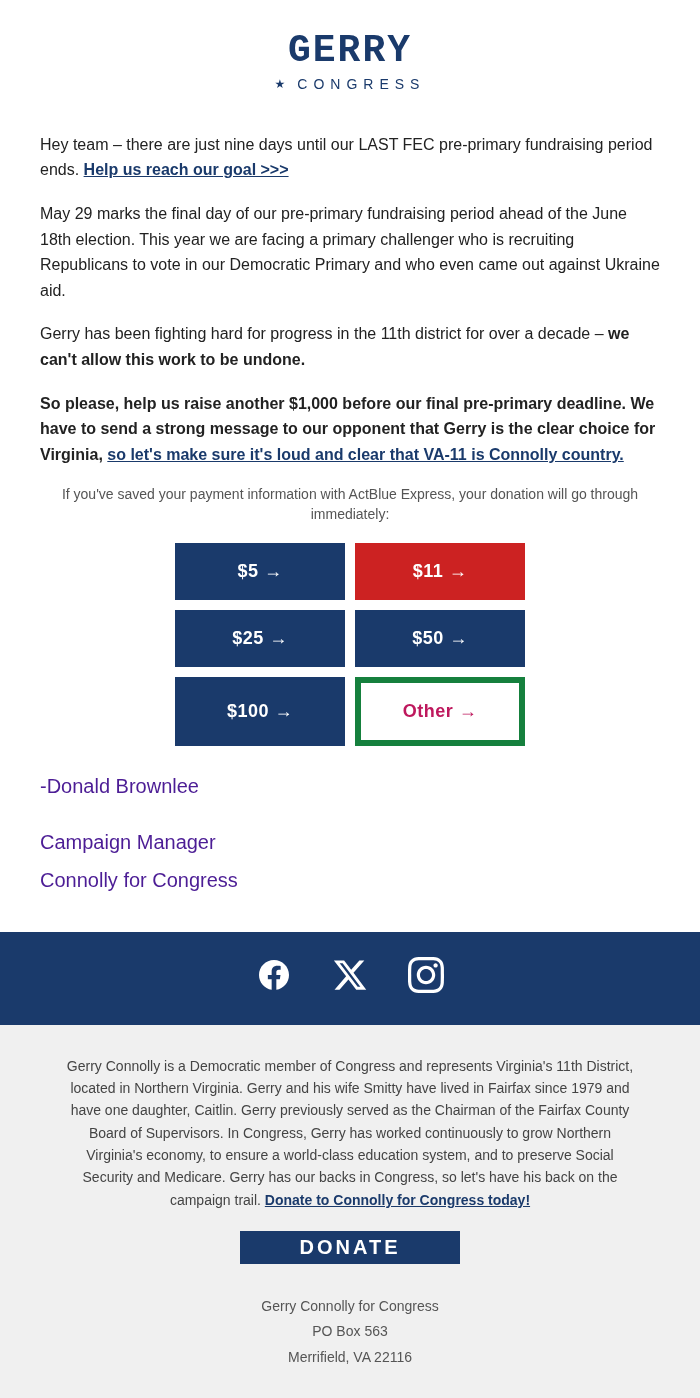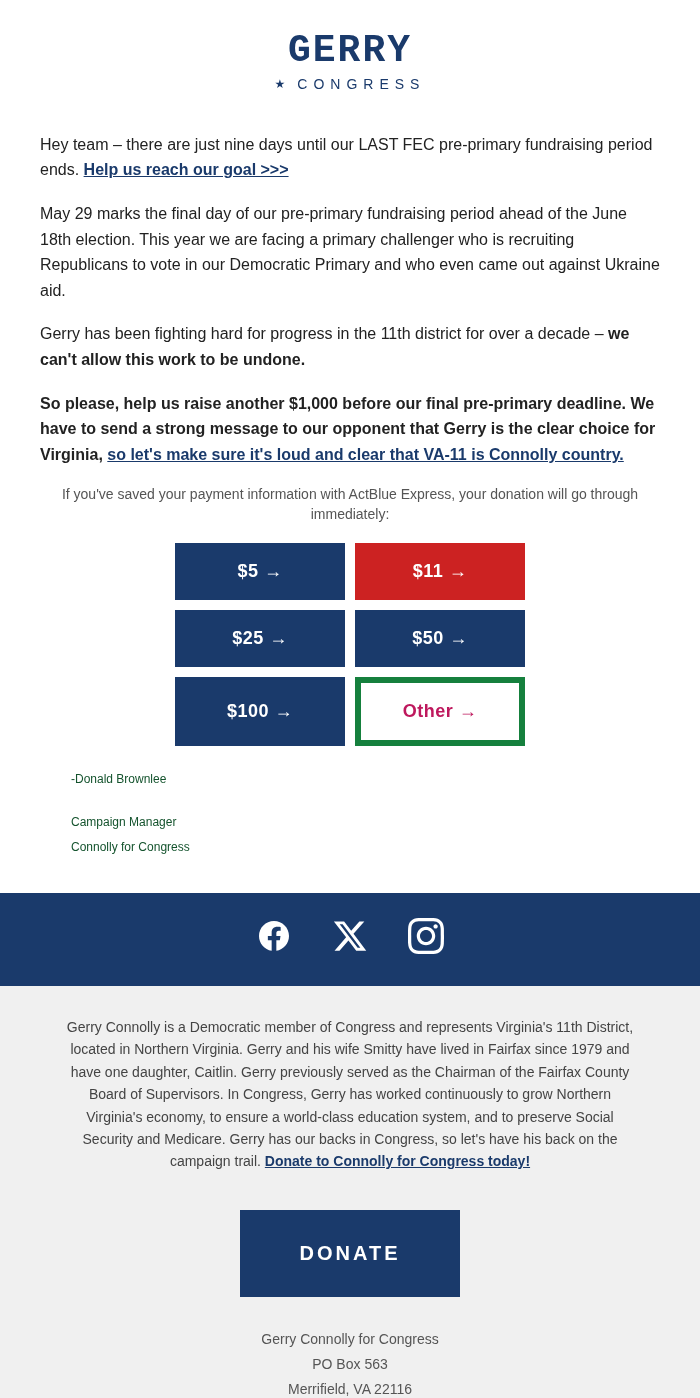--- a/index.html
+++ b/index.html
@@ -94,25 +94,24 @@
     .donate-btn.red {
       background-color: #cc2222;
     }
     .donate-btn.outline {
       background-color: transparent;
       border: 6px solid #15803d;
       color: #be185d;
     }
     .signature {
       font-family: Arial, sans-serif;
-      font-size: 12px;
-      color: #14532d;
+      font-size: 20px;
+      color: #4c1d95;
       margin-bottom: 6px;
       line-height: 1.6;
-      margin-left: 31px;
     }
     .social-bar {
       background-color: #1a3a6b;
       padding: 25px;
       display: flex;
       justify-content: center;
       gap: 40px;
       align-items: center;
     }
     .social-icon {
@@ -124,36 +123,36 @@
     .footer-section {
       background: #f0f0f0;
       padding: 30px 60px;
       text-align: center;
     }
     .footer-bio {
       font-family: Arial, sans-serif;
       font-size: 14px;
       color: #444;
       line-height: 1.6;
-      margin-bottom: 37px;
+      margin-bottom: 20px;
     }
     .footer-bio a {
       color: #1a3a6b;
       font-weight: bold;
       text-decoration: underline;
     }
     .donate-big-btn {
       display: block;
       background-color: #1a3a6b;
       color: white;
       font-family: Arial, sans-serif;
       font-size: 20px;
       font-weight: bold;
       letter-spacing: 3px;
-      padding: 32px 60px;
+      padding: 5px 60px;
       border: none;
       cursor: pointer;
       margin: 0 auto 30px;
     }
     .footer-address {
       font-family: Arial, sans-serif;
       font-size: 14px;
       color: #555;
       line-height: 1.8;
       margin-bottom: 16px;

